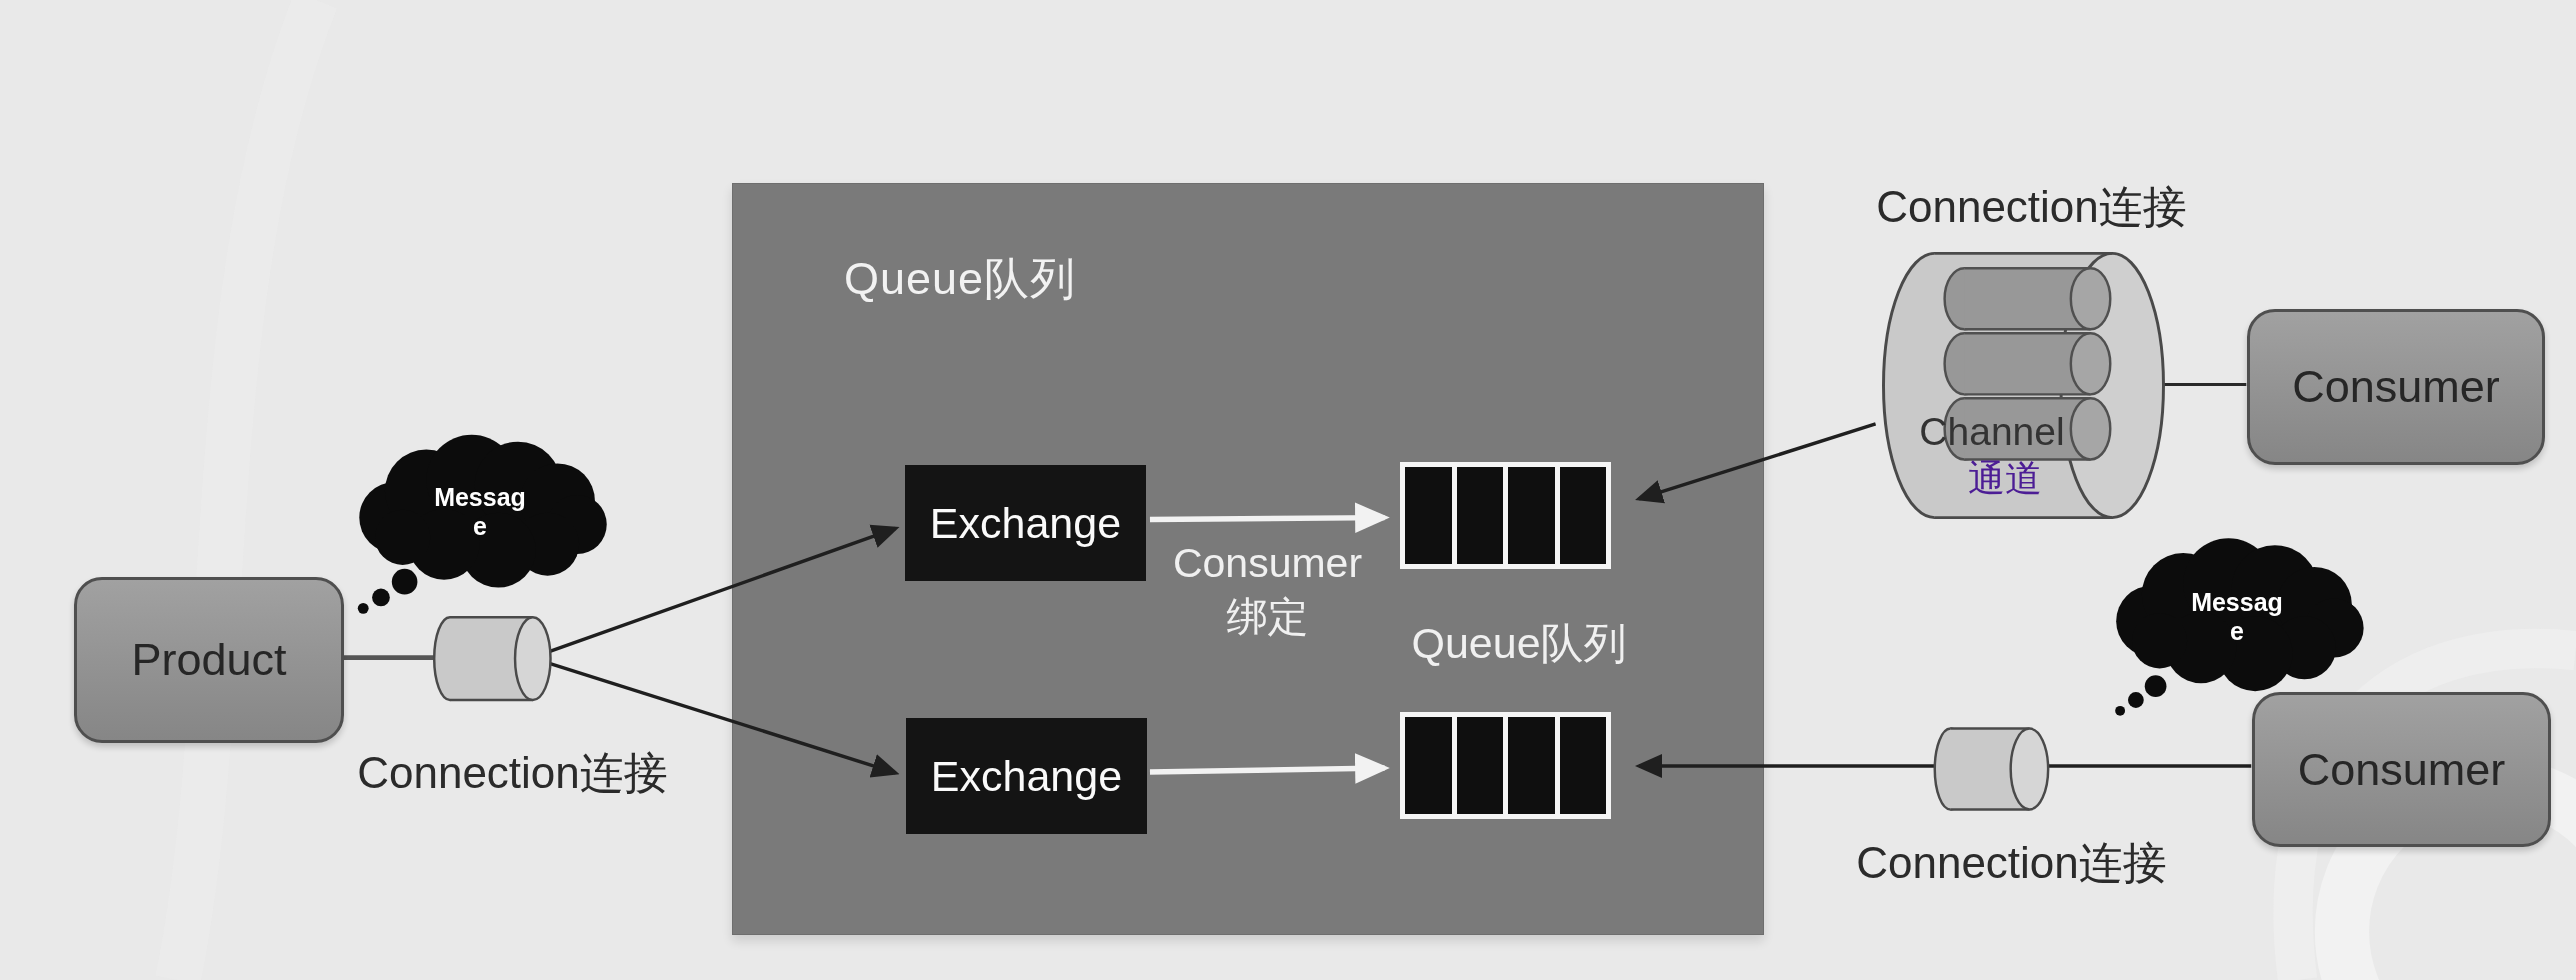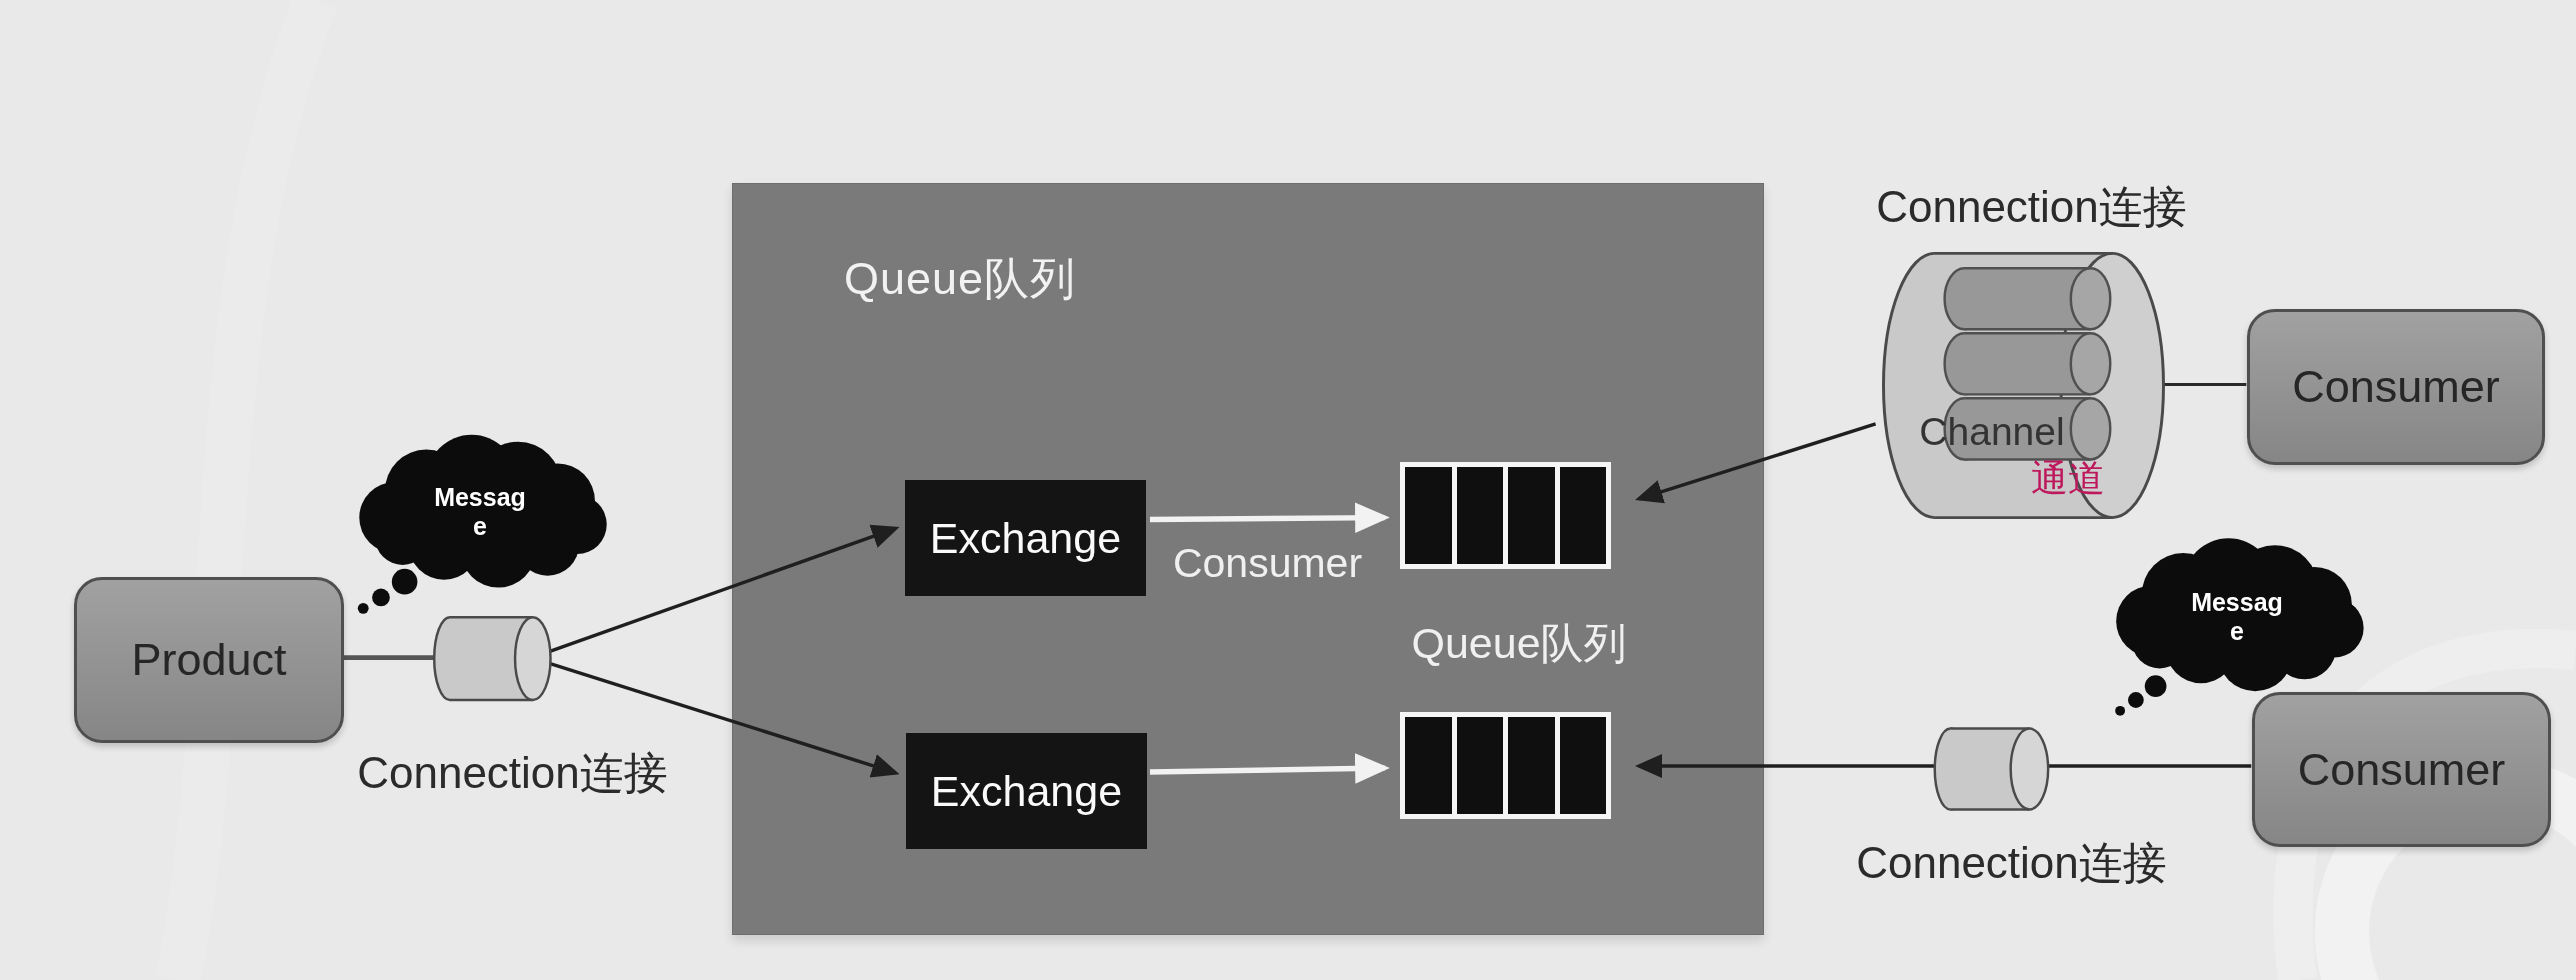--- a/index.html
+++ b/index.html
@@ -29,41 +29,41 @@
     display:flex;align-items:center;justify-content:center;
     color:#262626;font-size:45px;
     box-shadow:0 4px 6px rgba(0,0,0,0.18);
   }
   .product{left:74px;top:577px;width:264px;height:160px;}
   .consumer-top{left:2247px;top:309px;width:292px;height:150px;}
   .consumer-bottom{left:2252px;top:692px;width:293px;height:149px;}
   .exchange{
     position:absolute;z-index:3;width:241px;height:116px;
     background:#141414;color:#fafafa;font-size:43px;
-    display:flex;align-items:center;justify-content:center;margin-top:15px;
+    display:flex;align-items:center;justify-content:center;
   }
   .exchange-top{left:905px;top:465px;}
   .exchange-bottom{left:906px;top:718px;}
   .queue{
     position:absolute;z-index:3;width:211px;height:107px;
     background:#f5f5f5;display:flex;gap:5px;padding:5px;box-sizing:border-box;
   }
   .queue-top{left:1400px;top:462px;}
   .queue-bottom{left:1400px;top:712px;}
   .queue .cell{flex:1;background:#0f0f0f;}
   .cap-light{position:absolute;z-index:4;color:#f0f0f0;text-align:center;}
   .cap-dark{position:absolute;z-index:4;color:#2b2b2b;text-align:center;}
   .cap-exchange{left:930px;top:647px;width:197px;font-size:45px;}
   .cap-queue{left:1371px;top:615px;width:296px;font-size:43px;}
   .cap-binding{left:1164px;top:536px;width:207px;font-size:41px;line-height:1.32;}
   .lbl-conn-producer{left:335px;top:744px;width:355px;font-size:44px;}
   .lbl-conn-top{left:1854px;top:178px;width:355px;font-size:44px;}
   .lbl-conn-bottom{left:1834px;top:834px;width:355px;font-size:44px;}
   .channel-label{left:1903px;top:410px;width:178px;font-size:39px;color:#333333;}
-  .channel-caption{left:1979px;top:454px;width:178px;font-size:37px;color:#be185d;}
+  .channel-caption{left:1916px;top:454px;width:178px;font-size:37px;color:#4c1d95;}
   .cloud-text{
     position:absolute;z-index:4;color:#ffffff;text-align:center;
     font-size:25px;font-weight:bold;line-height:1.15;
   }
   .cloud-text-producer{left:393px;top:483px;width:174px;}
   .cloud-text-consumer{left:2150px;top:588px;width:174px;}
 </style>
 </head>
 <body>
 
@@ -212,20 +212,21 @@
   <div class="queue queue-bottom">
     <div class="cell"></div>
     <div class="cell"></div>
     <div class="cell"></div>
     <div class="cell"></div>
   </div>
 
   <div class="cap-light cap-queue">Queue队列</div>
   <div class="cap-light cap-binding">
     <div>Consumer</div>
+    <div>绑定</div>
   </div>
 
   <div class="cap-dark lbl-conn-producer">Connection连接</div>
   <div class="cap-dark lbl-conn-top">Connection连接</div>
   <div class="cap-dark lbl-conn-bottom">Connection连接</div>
 
   <div class="cap-dark channel-label">Channel</div>
   <div class="cap-dark channel-caption">通道</div>
 
   <div class="cloud-text cloud-text-producer">

